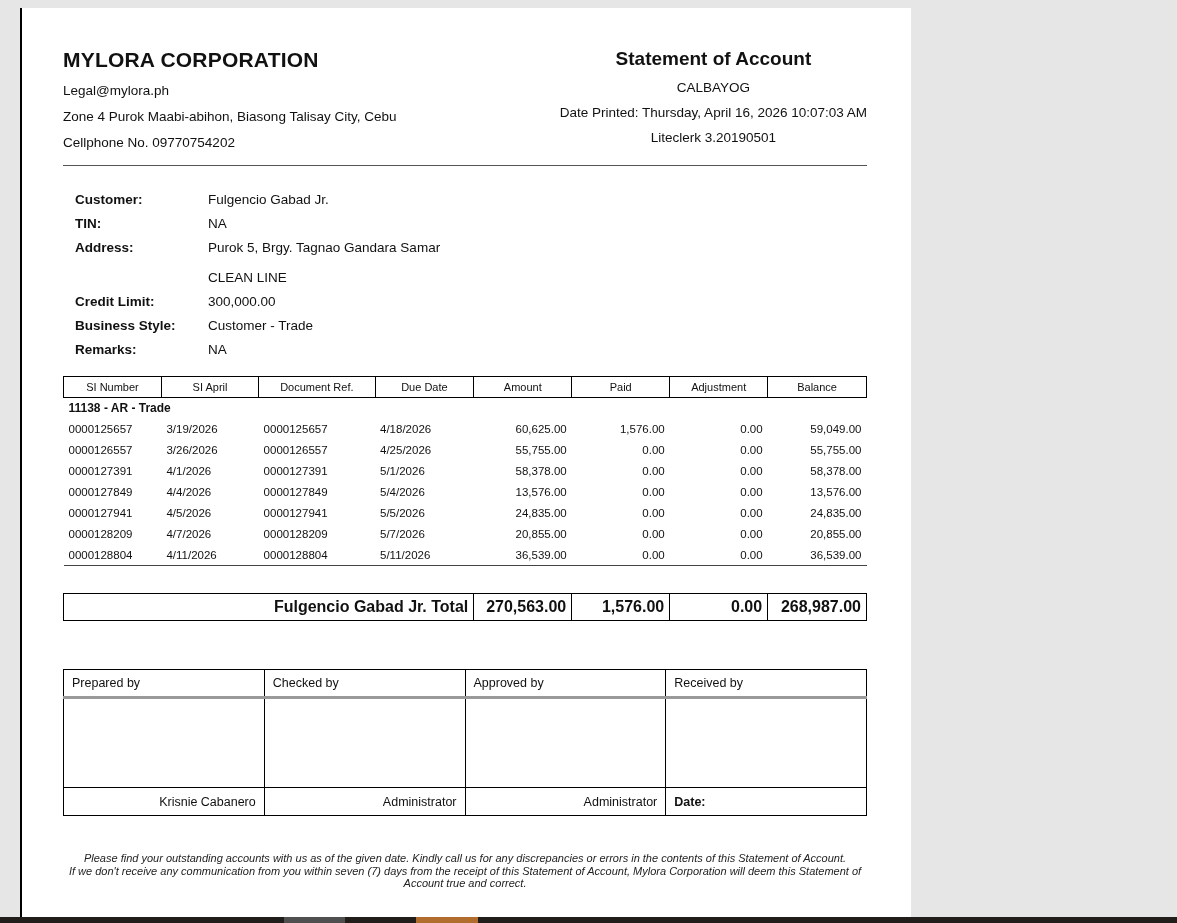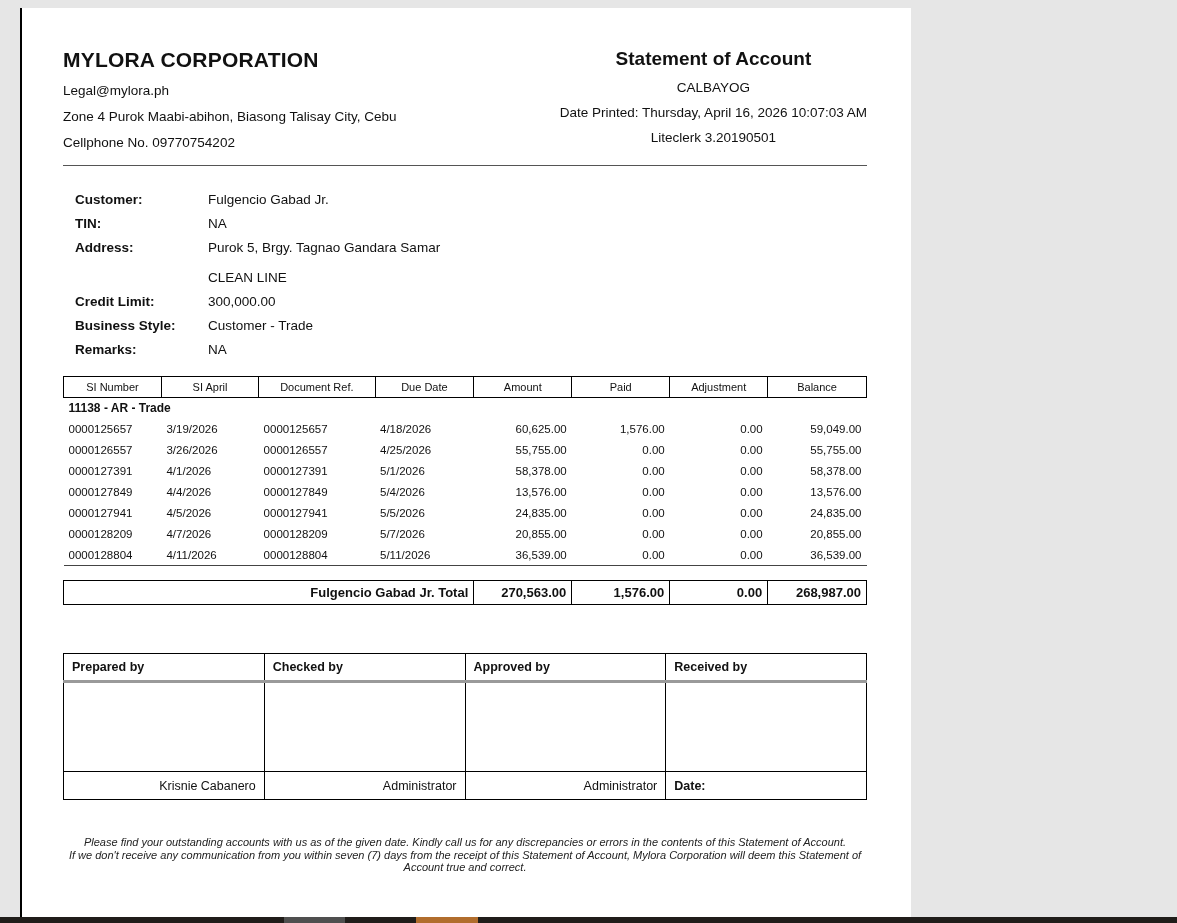--- a/index.html
+++ b/index.html
@@ -49,31 +49,31 @@
   .group-label-cell {
     font-weight: bold; font-size: 12px;
     padding: 10px 2px 6px 2px;
   }
   .data-table tbody td { padding: 3px 5px; height: 21px; }
   .data-table tbody tr.last-data td { border-bottom: 1px solid #444; }
   .num { text-align: right; }
   .group-total td { font-weight: bold; padding-top: 7px; padding-bottom: 6px; }
   .total-label { text-align: right; font-weight: bold; }
   
-  .total-box-table { margin-top: 14px; font-size: 13px; }
+  .total-box-table { margin-top: 27px; font-size: 16px; }
   .total-box-table td {
     border: 1px solid #000;
     font-weight: bold;
     padding: 4px 5px; height: 23px;
   }
   
   .sig-table { margin-top: 48px; font-size: 12.5px; }
   .sig-table td { border: 1px solid #000; }
   .sig-table .sig-head td {
-    font-weight: bold; text-align: left;
+    font-weight: normal; text-align: left;
     padding: 6px 8px; height: 28px;
     border-bottom: 3px solid #9a9a9a;
   }
   .sig-table .sig-space td { height: 90px; }
   .sig-table .sig-names td { height: 28px; text-align: right; padding: 5px 8px; }
   .sig-table .sig-names td.date-cell { text-align: left; font-weight: bold; }
   
   .doc-footer {
     margin-top: 36px;
     text-align: center;

